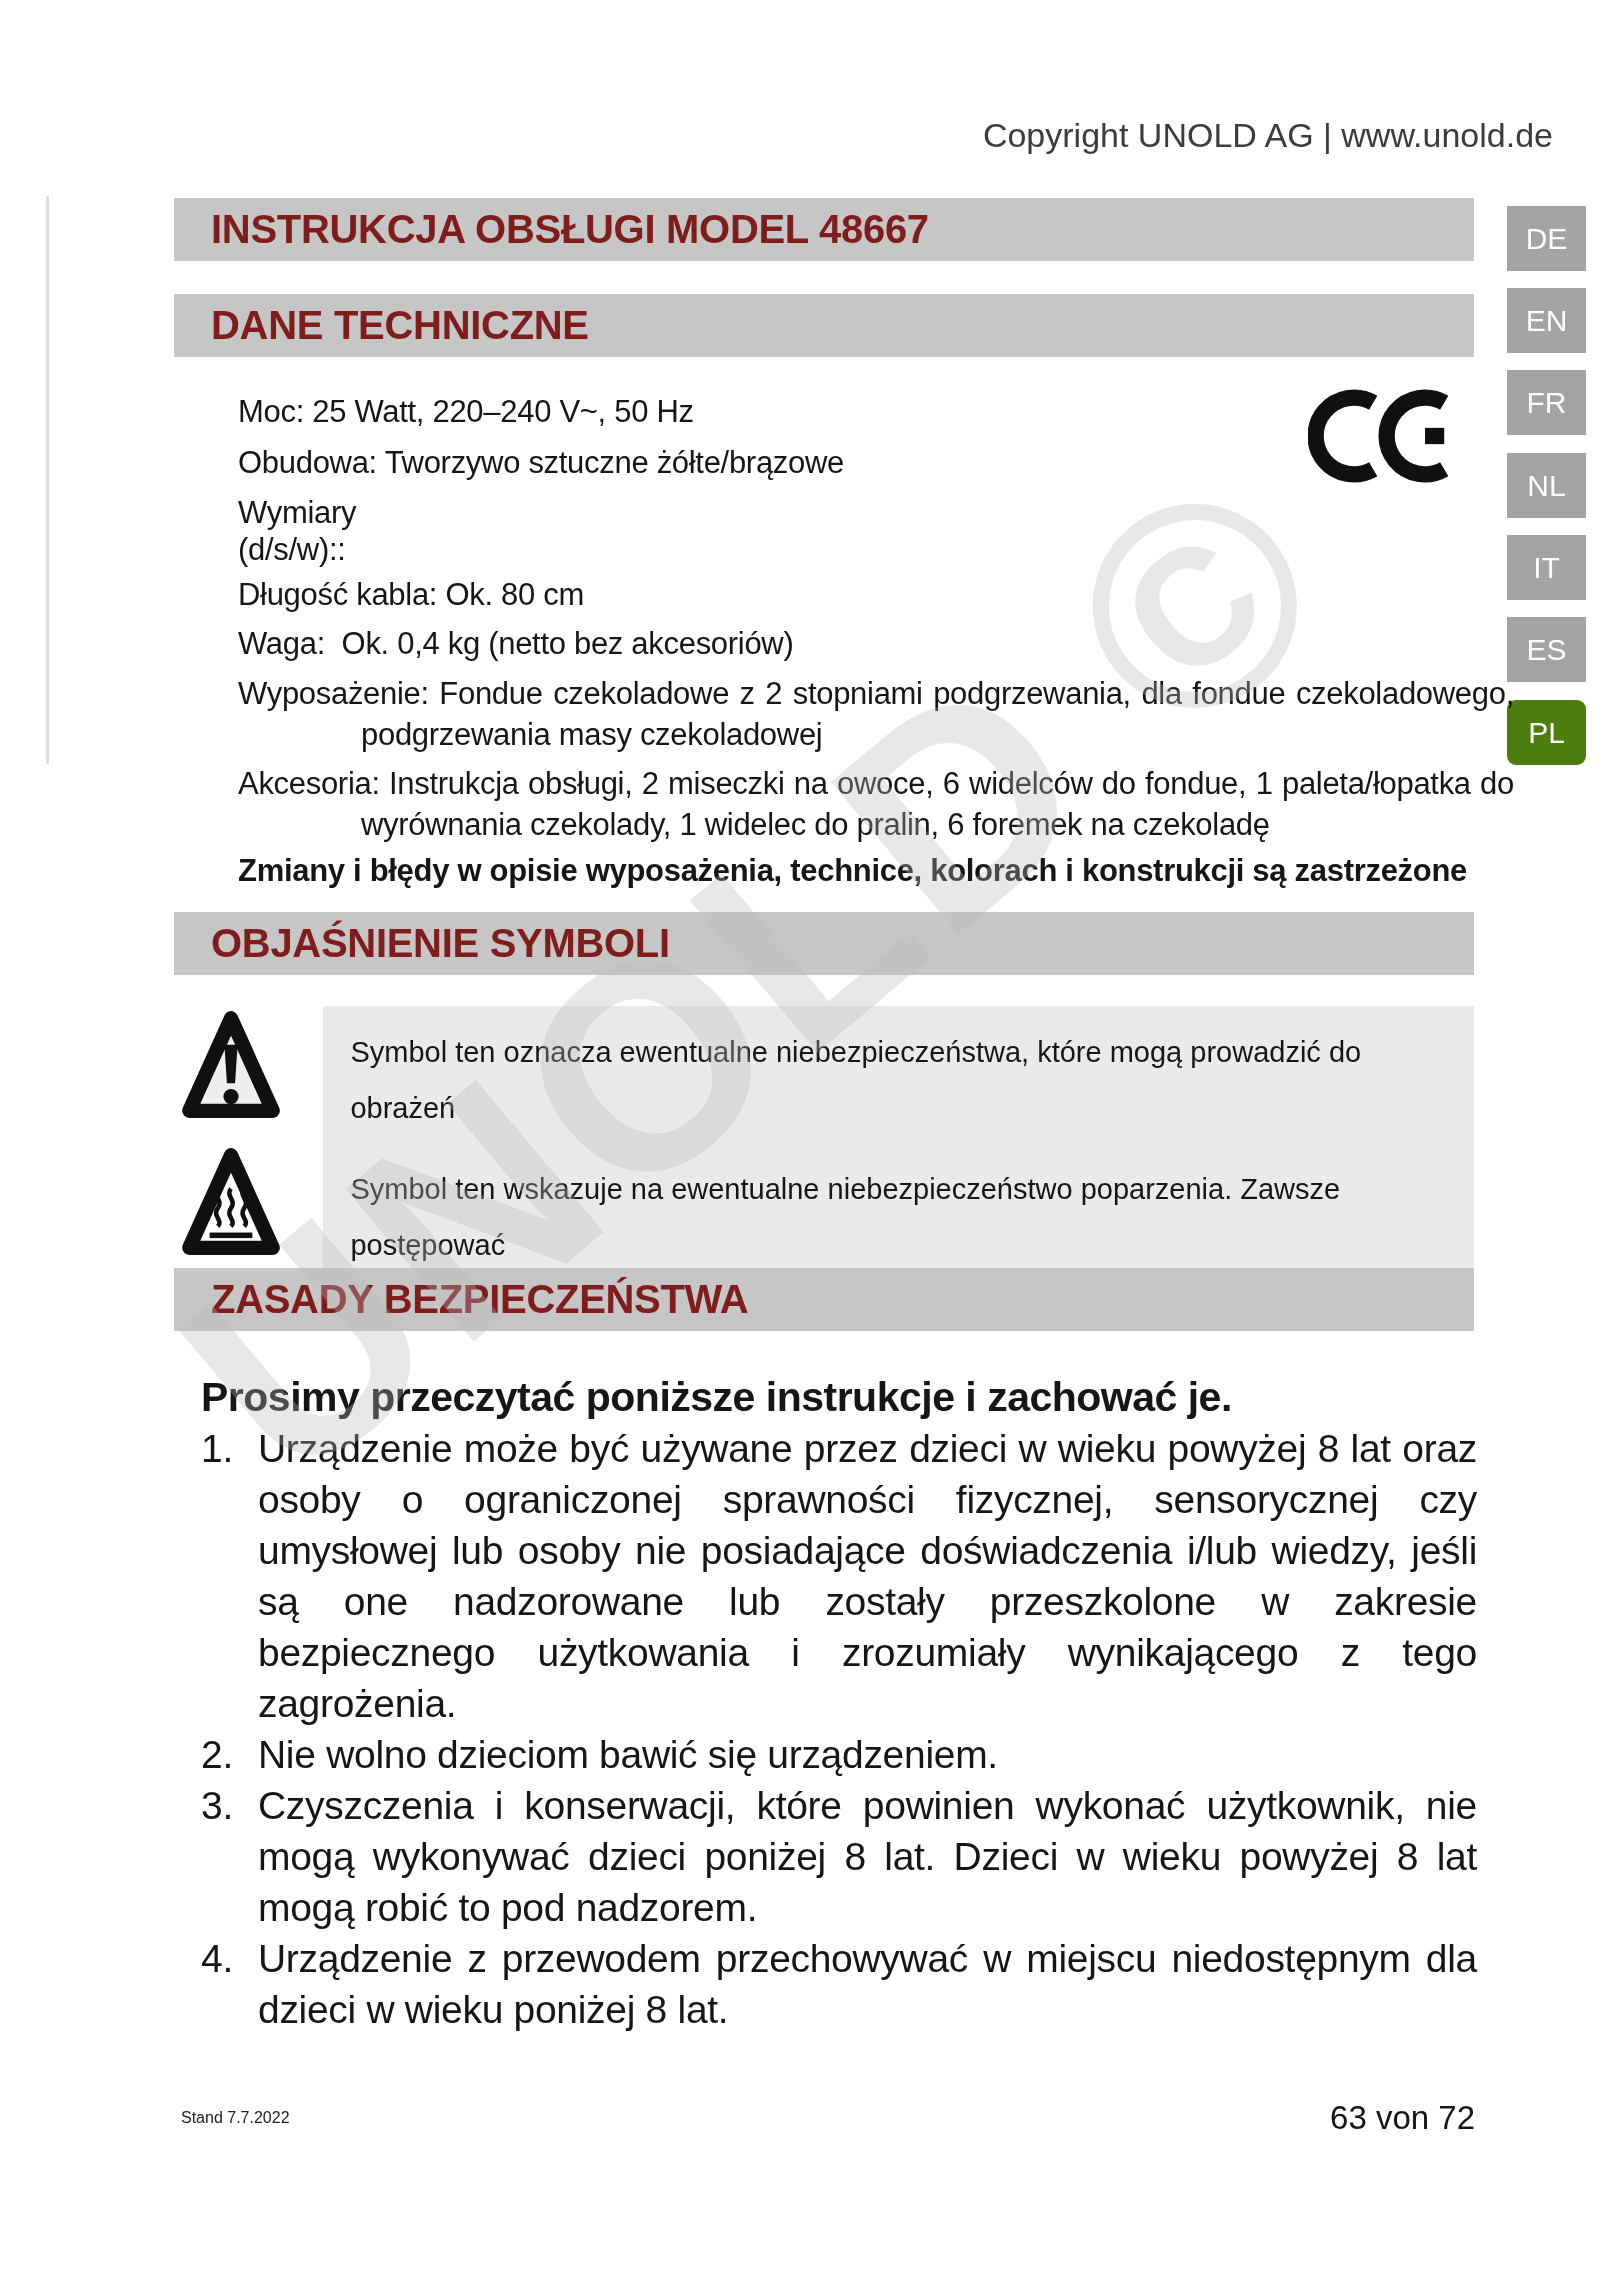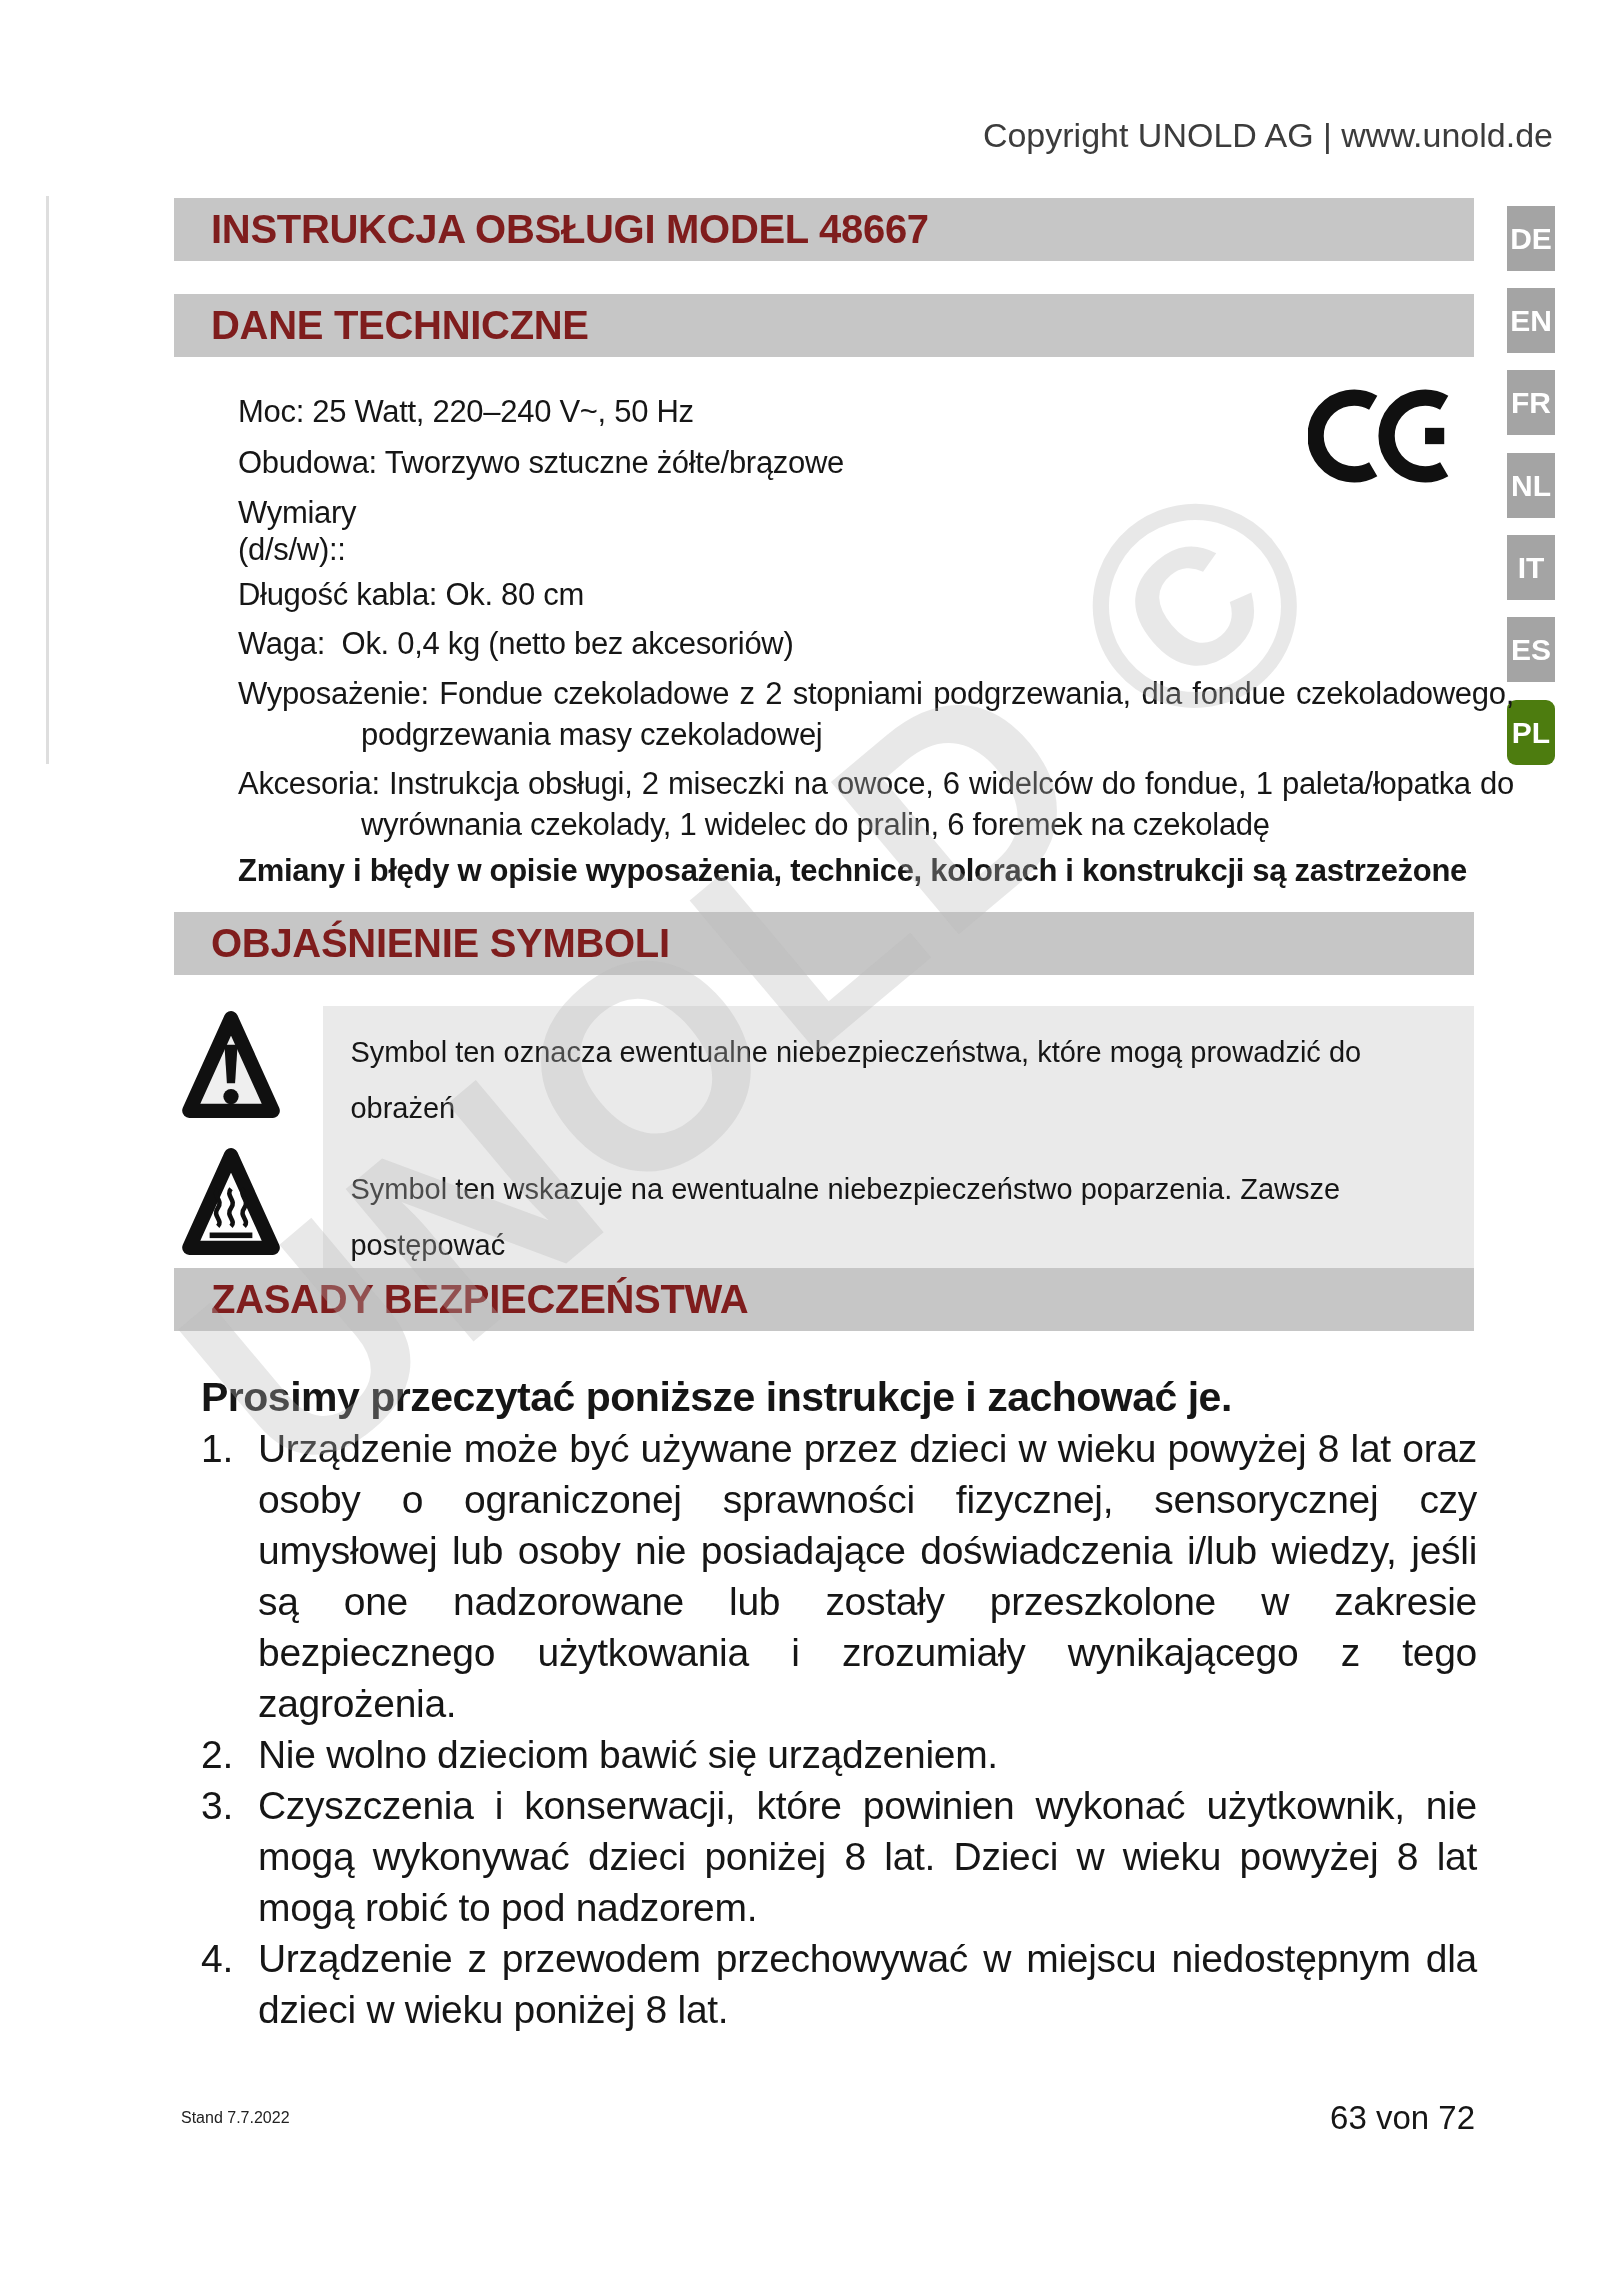--- a/index.html
+++ b/index.html
@@ -16,22 +16,22 @@
   .bar{position:absolute;left:174px;width:1300px;height:63px;background:#c6c6c6;
     font-weight:bold;font-size:40px;line-height:63px;padding-left:37px;
     box-sizing:border-box;color:#7f1d1d;z-index:2;letter-spacing:-0.3px;}
   .bar-title{top:198px;}
   .bar-tech{top:294px;}
   .bar-symbols{top:912px;}
   .bar-safety{top:1268px;}
   
   .ce{position:absolute;left:1308px;top:384px;z-index:2;}
   
-  .tab{position:absolute;left:1507px;width:48px;height:65px;background:#a4a4a4;
-    color:#ffffff;font-weight:bold;font-size:30px;display:flex;align-items:center;
+  .tab{position:absolute;left:1507px;width:79px;height:65px;background:#a4a4a4;
+    color:#ffffff;font-weight:normal;font-size:30px;display:flex;align-items:center;
     justify-content:center;z-index:2;}
   .tab.active{background:#4d7c0f;border-radius:9px;}
   
   .specs{position:absolute;left:201px;top:392px;width:1276px;font-size:31px;
     letter-spacing:-0.3px;z-index:2;margin-left:37px;}
   .spec{margin:0 0 11.8px 0;line-height:39px;}
   .spec-pre{white-space:pre;}
   .spec-cols{display:flex;margin:0 0 7.8px 0;}
   .spec-label{width:222px;white-space:pre-line;line-height:37px;flex-shrink:0;}
   .spec-value{line-height:37px;}

